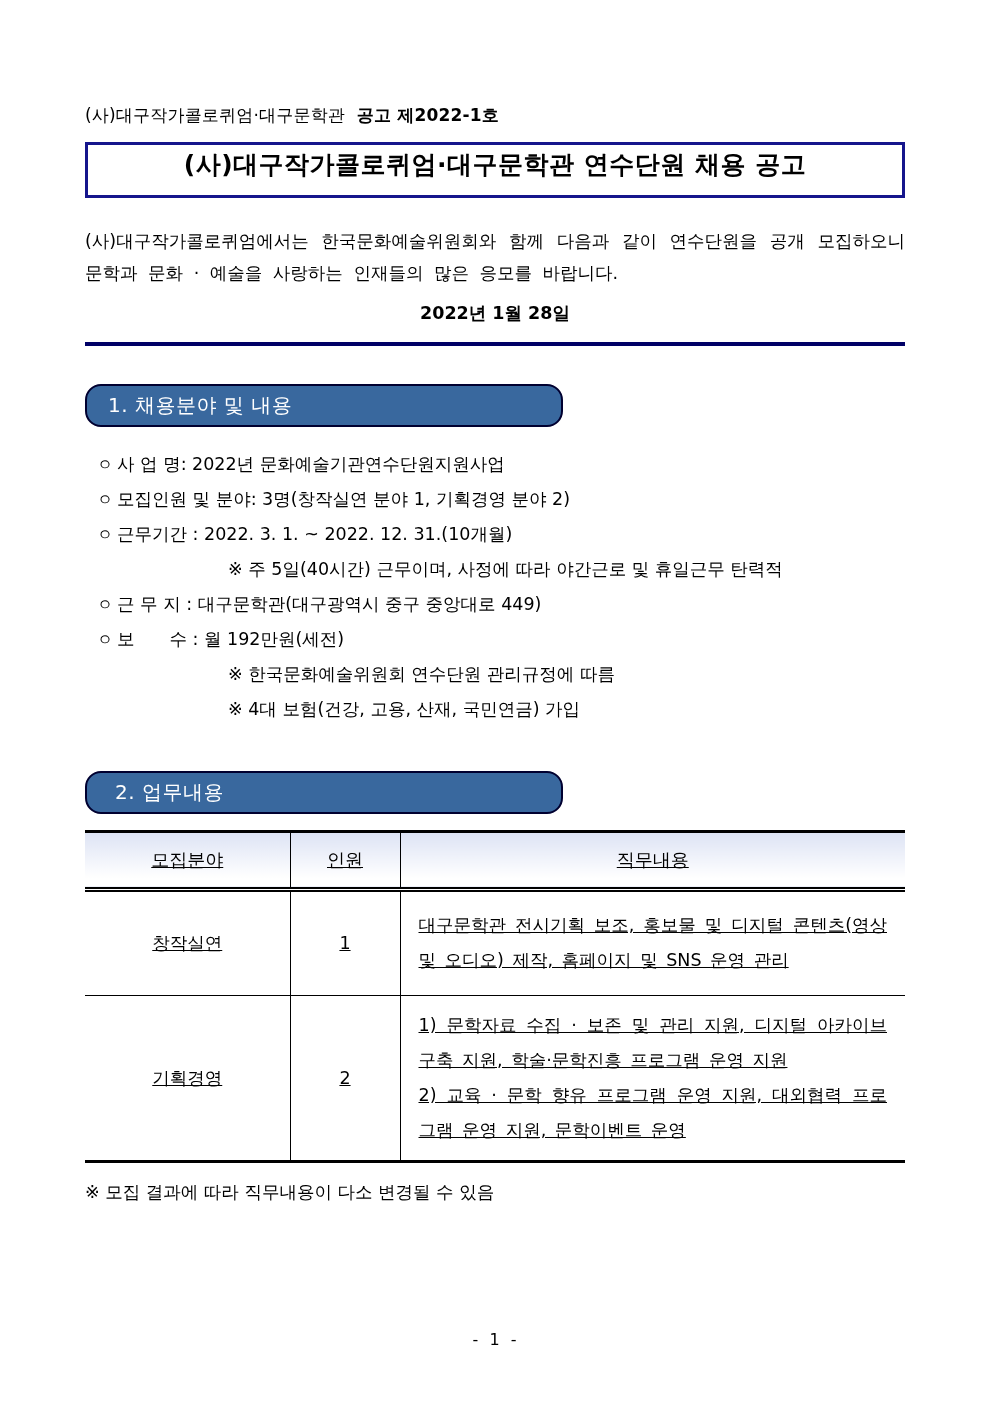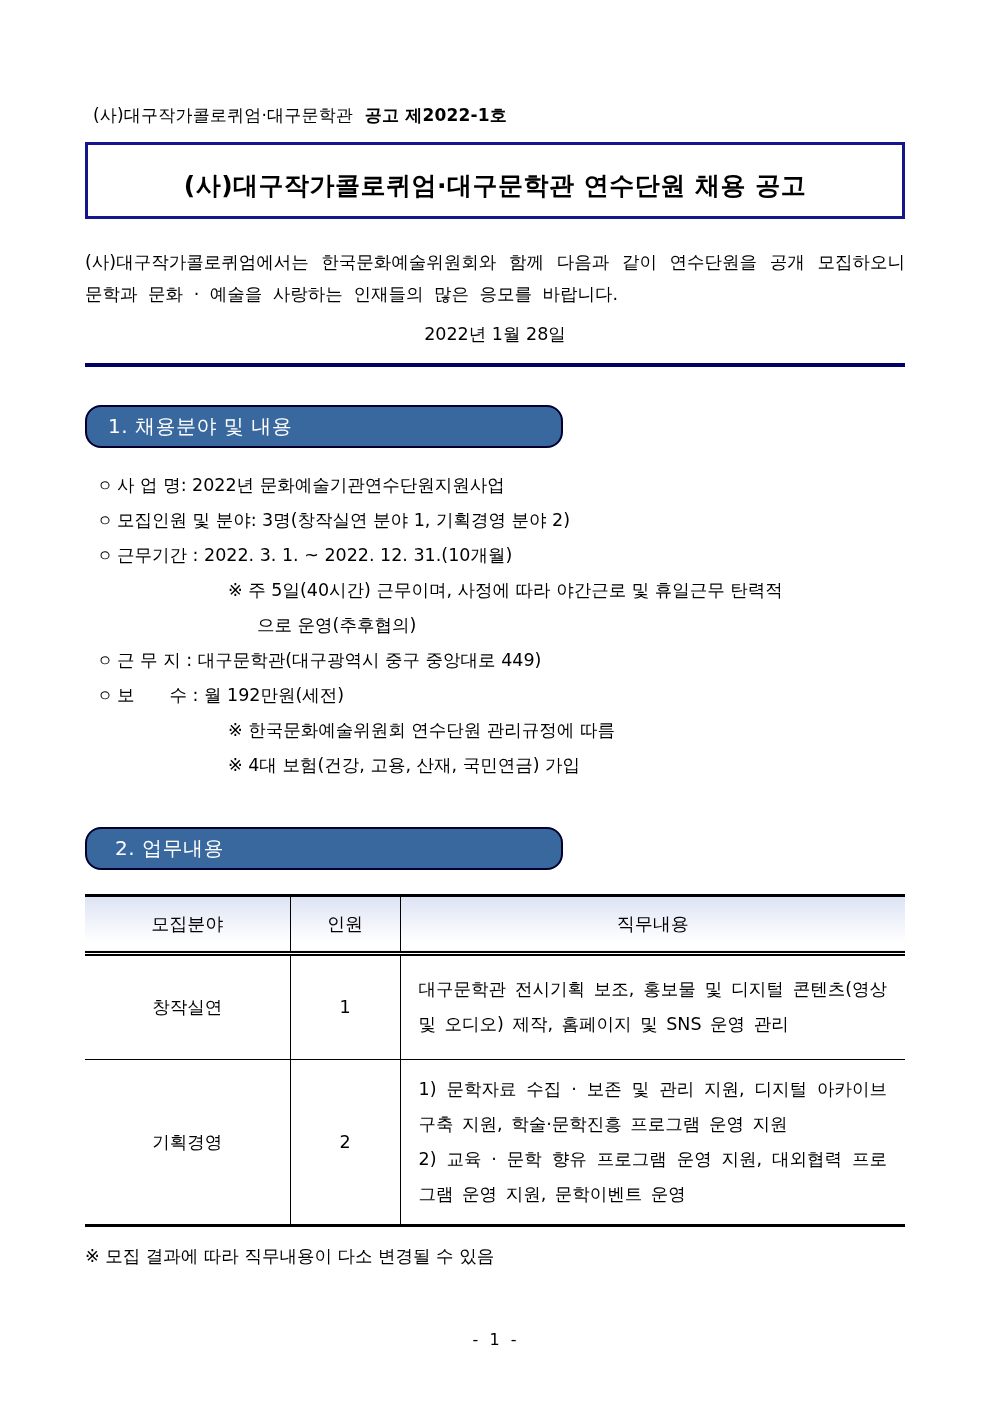--- a/index.html
+++ b/index.html
@@ -6,42 +6,42 @@
   html, body { width:992px; height:1403px; }
   body {
     background:#ffffff;
     color:#000000;
     font-family:"DejaVu Sans","Liberation Sans",sans-serif;
     position:relative;
     overflow:hidden;
   }
   .page { position:absolute; inset:0; padding:104px 87px 0 85px; }
 
-  .doc-number { font-size:17px; letter-spacing:0.2px;margin-left:8px; }
+  .doc-number { font-size:17px; letter-spacing:0.2px; }
   .doc-number .bold { font-weight:bold; margin-left:6px; }
 
   .title-box {
     margin-top:15px;
     border:3px solid #16168c;
     text-align:center;
-    padding:24px 4px 14px;
+    padding:3px 4px 14px;
     font-size:25px;
     font-weight:bold;
     letter-spacing:0.5px;
   }
 
   .intro {
     margin-top:28px;
     font-size:17.5px;
     line-height:1.82;
     text-align:justify;
     word-break:break-all;
     word-spacing:5px;
   }
-  .date-line { margin-top:11px; text-align:center; font-size:17.5px; }
+  .date-line { margin-top:11px; text-align:center; font-size:17.5px;font-weight:bold; }
   .signer-line { margin-top:9px; text-align:right; font-size:18px; font-weight:bold; }
   .rule { margin-top:17px; height:4px; background:#000066; }
 
   .sec-badge {
     margin-top:38px;
     width:478px;
     height:43px;
     background:#39689e;
     border:2px solid #000030;
     border-radius:16px;
@@ -55,21 +55,21 @@
   }
   .sec-badge.sec2 { margin-top:44px;padding-left:28px; }
 
   .list { margin-top:20px; font-size:17.5px; }
   .list .li { display:flex; align-items:flex-start; line-height:35px; }
   .bullet { width:16px; margin-left:12px; flex:none; font-size:16px; }
   .li.main .litext { margin-left:4px; }
   .li.note { padding-left:143px; }
   .li.notecont { padding-left:172px; }
 
-  .table-wrap { margin-top:24px; }
+  .table-wrap { margin-top:16px;text-decoration:underline; }
   table {
     width:100%;
     border-collapse:collapse;
     border-top:3px solid #000;
     border-bottom:3px solid #000;
     font-size:17.5px;
   }
   th, td { border-right:1.5px solid #000; }
   th:last-child, td:last-child { border-right:none; }
   thead th {
@@ -135,23 +135,20 @@
     <div class="li main">
       <span class="bullet">ㅇ</span>
       <span class="litext">모집인원 및 분야: 3명(창작실연 분야 1, 기획경영 분야 2)</span>
     </div>
     <div class="li main">
       <span class="bullet">ㅇ</span>
       <span class="litext">근무기간 : 2022. 3. 1. ~ 2022. 12. 31.(10개월)</span>
     </div>
     <div class="li note">
       <span class="litext">※ 주 5일(40시간) 근무이며, 사정에 따라 야간근로 및 휴일근무 탄력적</span>
-    </div>
-    <div class="li notecont">
-      <span class="litext">으로 운영(추후협의)</span>
     </div>
     <div class="li main">
       <span class="bullet">ㅇ</span>
       <span class="litext">근 무 지 : 대구문학관(대구광역시 중구 중앙대로 449)</span>
     </div>
     <div class="li main">
       <span class="bullet">ㅇ</span>
       <span class="litext">보　　수 : 월 192만원(세전)</span>
     </div>
     <div class="li note">

